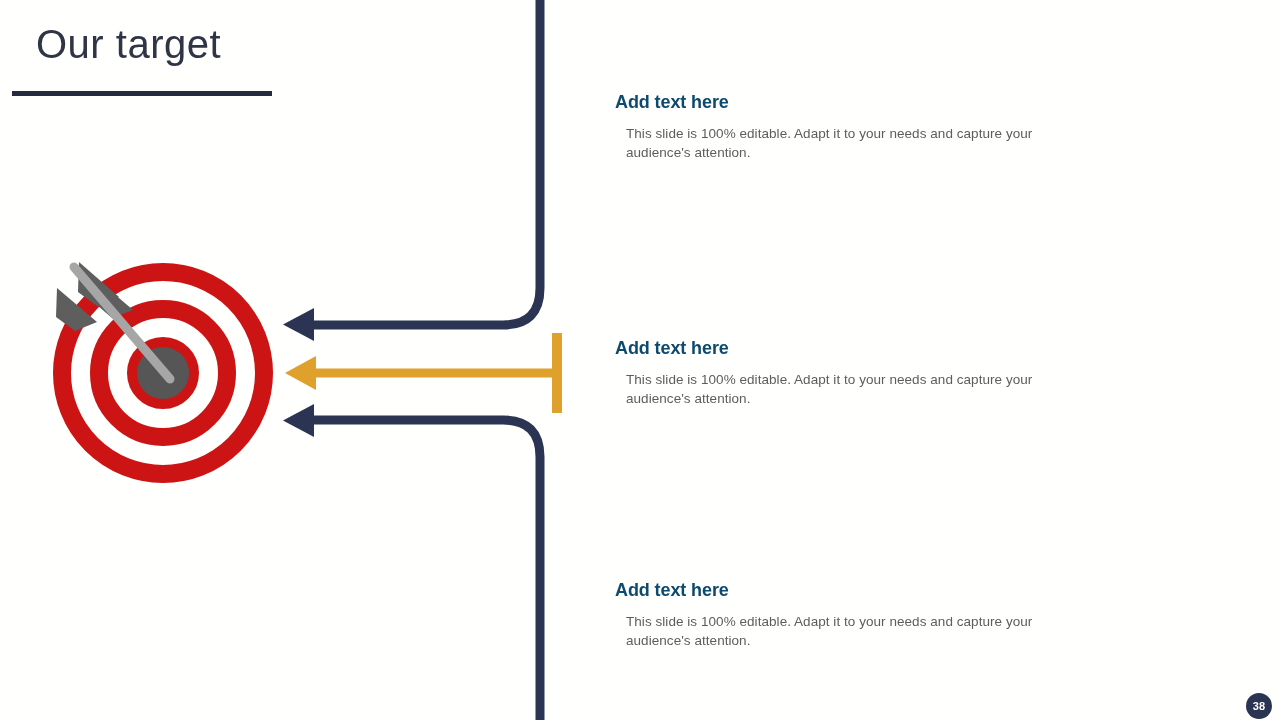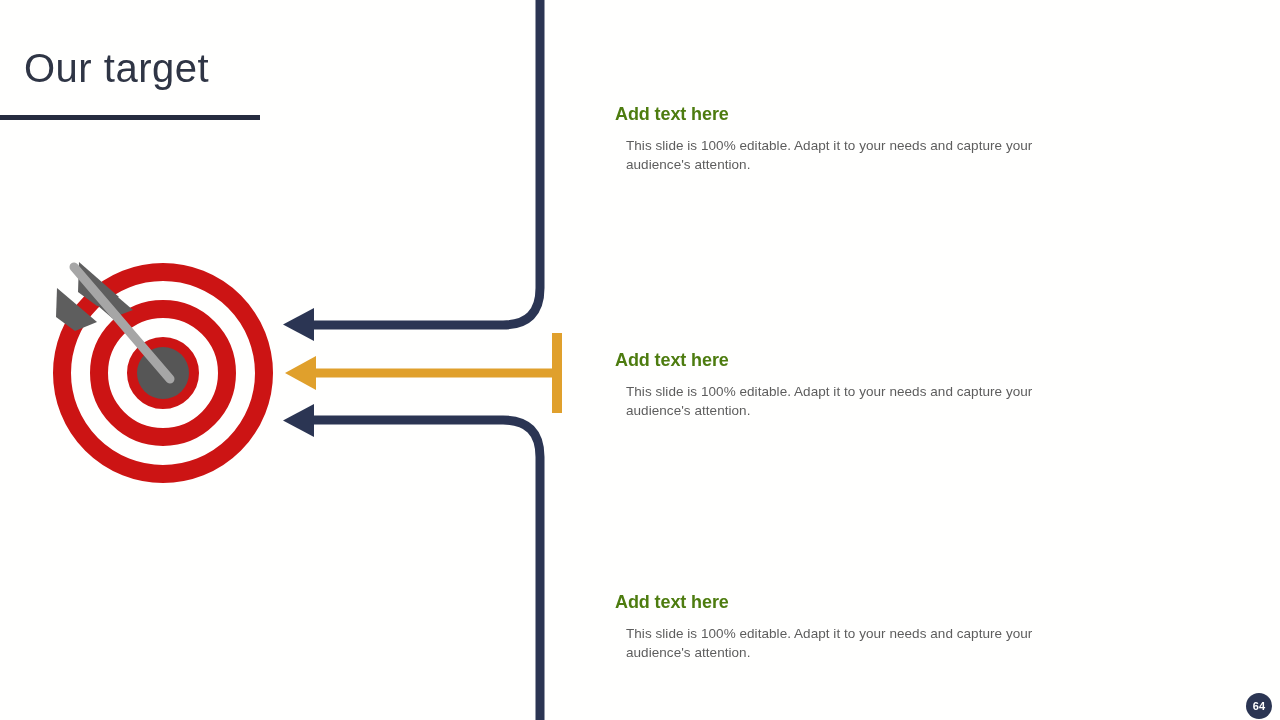--- a/index.html
+++ b/index.html
@@ -18,25 +18,24 @@
 
   .slide {
     position: absolute;
     inset: 0;
     background: #fffffe;
   }
 
   
   .title-block {
     position: absolute;
-    left: 0;
+    left: 12px;
     top: 14px;
     width: 400px;
     height: 75px;
-    margin-top: 24px;
   }
   .title-text {
     position: absolute;
     left: 24px;
     top: 0px;
     font-size: 40px;
     font-weight: 300;
     letter-spacing: 0.5px;
     color: #2f3545;
     white-space: nowrap;
@@ -66,23 +65,23 @@
     position: absolute;
     width: 460px;
   }
   .tb-1 { left: 615px; top: 86px; }
   .tb-2 { left: 615px; top: 332px; }
   .tb-3 { left: 615px; top: 574px; }
 
   .tb-heading {
     font-size: 18px;
     font-weight: bold;
-    color: #4d7c0f;
+    color: #0c4a6e;
     line-height: 24px;
-    margin: 16px 0 5px 0;
+    margin: 4px 0 5px 0;
     letter-spacing: -0.1px;
   }
   .tb-body {
     font-size: 13.5px;
     font-weight: normal;
     color: #5d5d5d;
     line-height: 18.5px;
     margin: 11px;
     width: 445px;
     letter-spacing: 0.05px;
@@ -159,15 +158,15 @@
   <div class="text-block tb-2">
     <p class="tb-heading">Add text here</p>
     <p class="tb-body">This slide is 100% editable. Adapt it to your needs and capture your audience's attention.</p>
   </div>
 
   <div class="text-block tb-3">
     <p class="tb-heading">Add text here</p>
     <p class="tb-body">This slide is 100% editable. Adapt it to your needs and capture your audience's attention.</p>
   </div>
 
-  <div class="page-badge">64</div>
+  <div class="page-badge">38</div>
 
 </div>
 
 </body></html>

